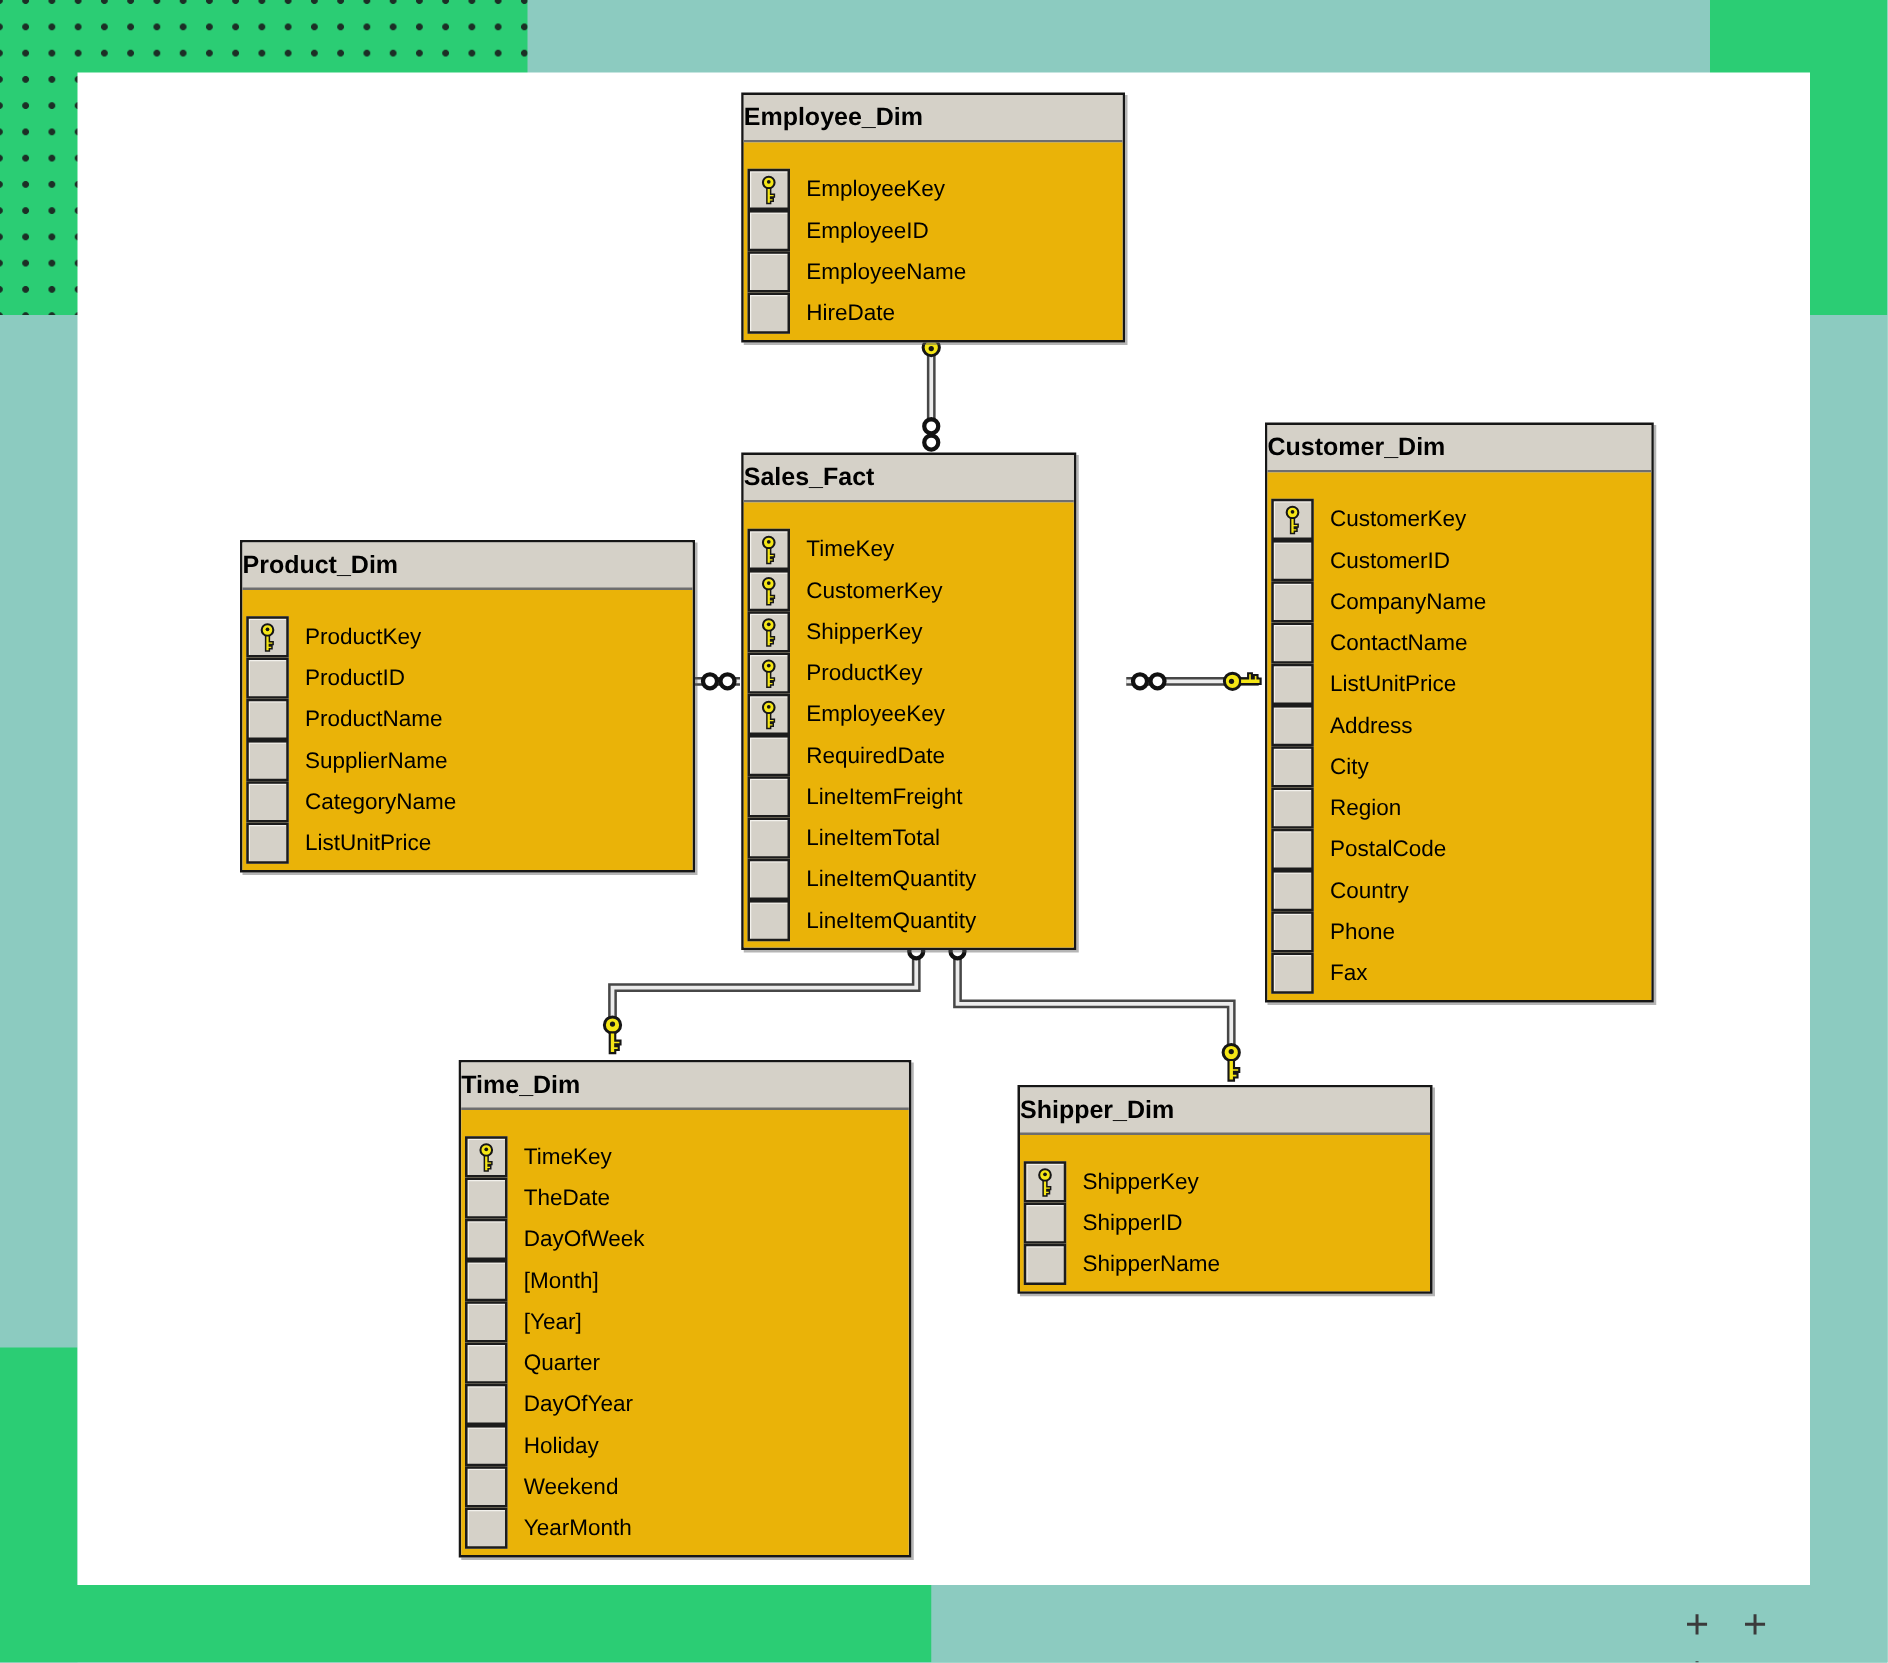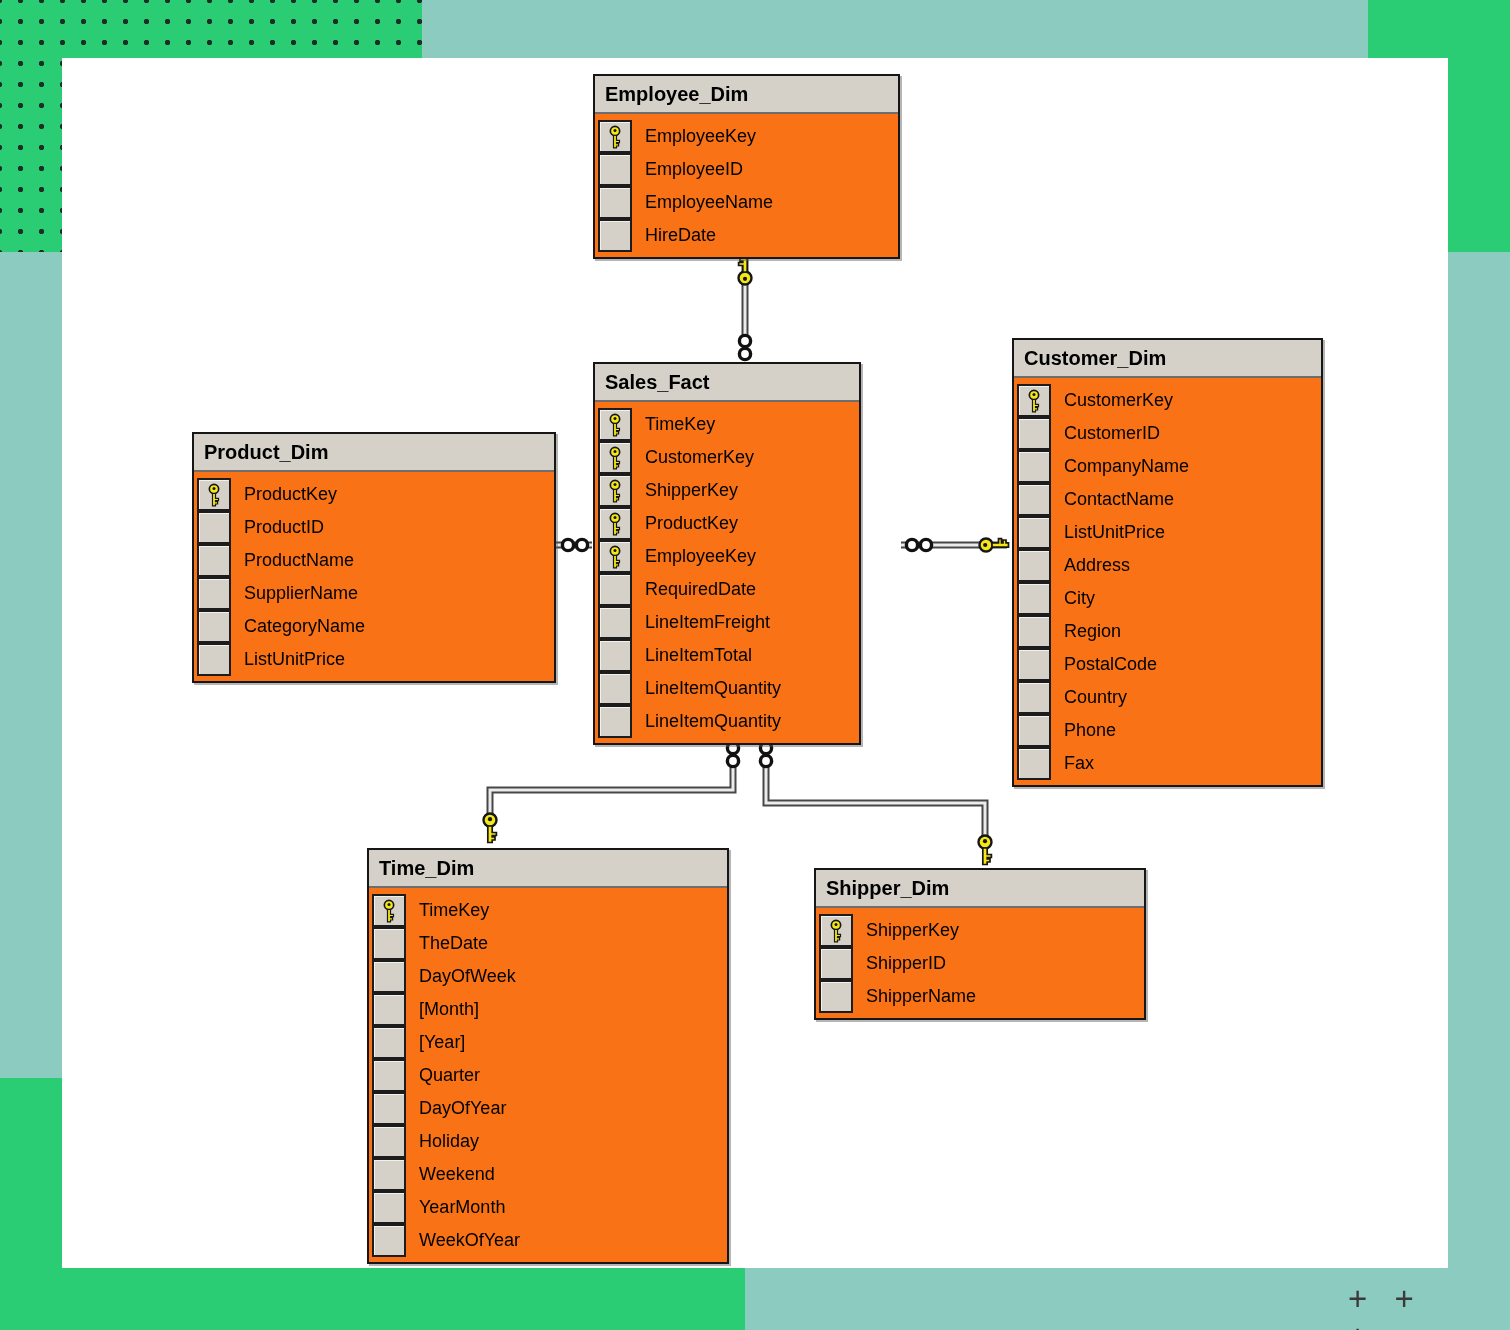--- a/index.html
+++ b/index.html
@@ -13,23 +13,23 @@
         background-size:21px 21px;background-position:10px 11px;}
   .canvas{position:absolute;left:62px;top:58px;width:1386px;height:1210px;background:#ffffff;}
 
   .plus-marks{position:absolute;left:1348px;top:1280px;width:120px;
         font-size:33px;letter-spacing:9px;color:#3a3a3a;font-weight:400;}
 
   
   .table{position:absolute;background:#ffffff;border:2px solid #161616;
          box-shadow:2px 2px 0 rgba(90,90,90,.45);box-sizing:border-box;}
   .table-title{height:36px;line-height:36px;background:#D5D1C8;color:#000;
-         font-weight:bold;font-size:20px;padding-left:10px;
+         font-weight:bold;font-size:20px;
          border-bottom:2px solid #6e6e6e;}
-  .table-body{padding:6px 3px 5px 3px;background:#f97316;}
+  .table-body{padding:21px 3px 5px 3px;background:#eab308;}
   .trow{display:flex;height:33px;box-sizing:border-box;}
   .rowhdr{width:34px;height:33px;box-sizing:border-box;background:#D5D1C8;
          border:2px solid #1c1c1c;display:flex;align-items:center;justify-content:center;
          box-shadow:inset 1px 1px 0 #f3f1ec;}
   .fname{line-height:33px;padding-left:13px;font-size:18px;color:#000;white-space:nowrap;}
 
   
   .rels{position:absolute;left:0;top:0;width:1510px;height:1330px;}
   .pipe-outer{stroke:#474747;stroke-width:7;fill:none;}
   .pipe-inner{stroke:#ececec;stroke-width:3;fill:none;}
@@ -338,24 +338,20 @@
           <div class="fname">Holiday</div>
         </div>
         <div class="trow">
           <div class="rowhdr"></div>
           <div class="fname">Weekend</div>
         </div>
         <div class="trow">
           <div class="rowhdr"></div>
           <div class="fname">YearMonth</div>
         </div>
-        <div class="trow">
-          <div class="rowhdr"></div>
-          <div class="fname">WeekOfYear</div>
-        </div>
       </div>
   </div>
 
   <div class="table" style="left:814px;top:868px;width:332px;">
     <div class="table-title">Shipper_Dim</div>
     <div class="table-body">
         <div class="trow">
           <div class="rowhdr">
             <svg width="14" height="24" viewBox="-9 -16 18 32">
               <circle cx="0" cy="-8" r="6.2" fill="#F5E616" stroke="#161616" stroke-width="2.2"></circle>

